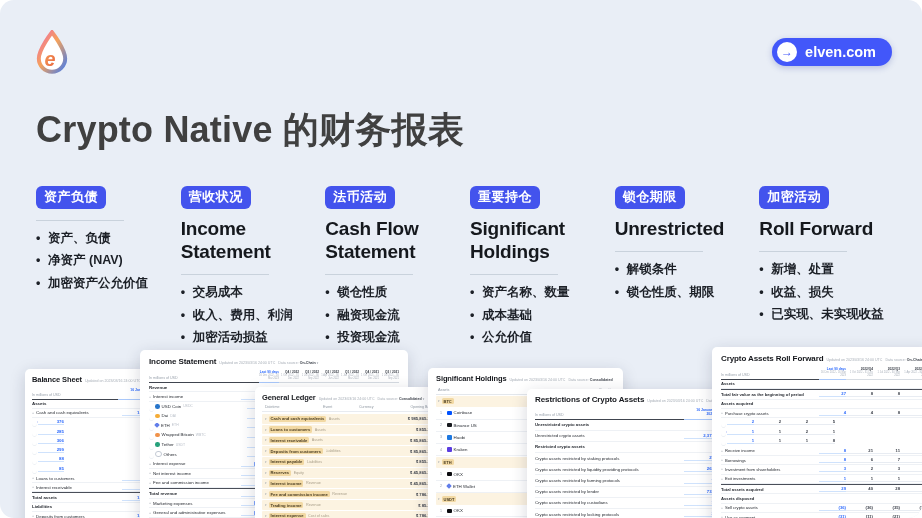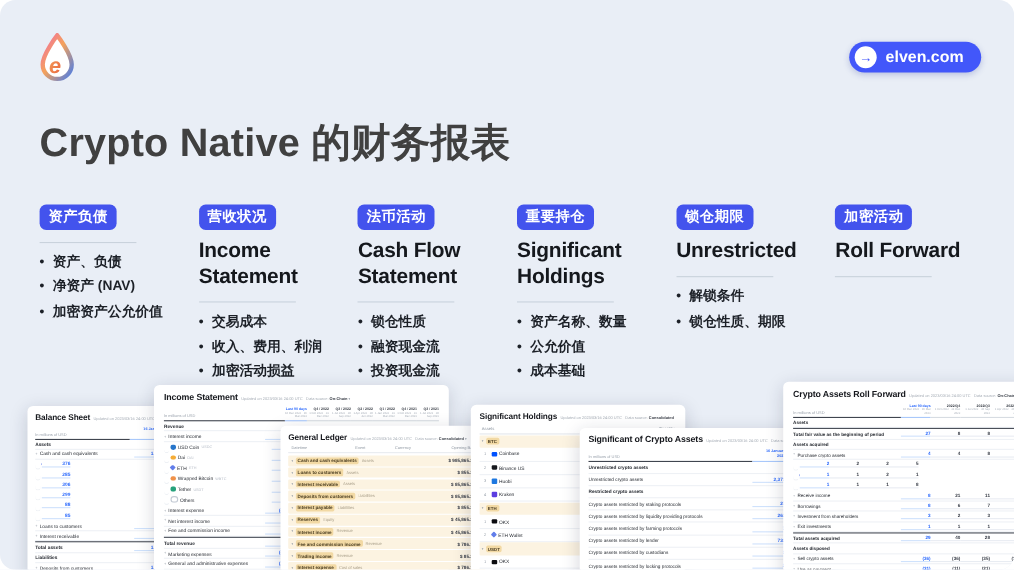--- a/index.html
+++ b/index.html
@@ -179,37 +179,42 @@
         <li><span>投资现金流</span></li>
       </ul>
     </div>
     <div class="feat">
       <span class="badge">重要持仓</span>
       <h2 class="ftitle">Significant
 Holdings</h2>
       <div class="fdiv"></div>
       <ul class="fbul">
         <li><span>资产名称、数量</span></li>
+        <li><span>成本基础</span></li>
         <li><span>公允价值</span></li>
-        <li><span>成本基础</span></li>
       </ul>
     </div>
     <div class="feat">
       <span class="badge">锁仓期限</span>
       <h2 class="ftitle">Unrestricted</h2>
       <div class="fdiv"></div>
       <ul class="fbul">
         <li><span>解锁条件</span></li>
         <li><span>锁仓性质、期限</span></li>
       </ul>
     </div>
     <div class="feat">
       <span class="badge">加密活动</span>
       <h2 class="ftitle">Roll Forward</h2>
       <div class="fdiv"></div>
+      <ul class="fbul">
+        <li><span>新增、处置</span></li>
+        <li><span>收益、损失</span></li>
+        <li><span>已实现、未实现收益</span></li>
+      </ul>
     </div>
   </div>
 
   <section class="card" id="card-bs">
     <div class="chead">
       <span class="ctitle">Balance Sheet</span>
       <span class="cmeta">Updated on 2023/03/16 24:00 UTC</span>
     </div>
     <div class="urow">
       <span class="u-unit">In millions of USD</span>
@@ -600,21 +605,21 @@
           <span>OKX</span>
           <span class="sp"></span>
           <span class="sh-val">8,824.01</span>
         </div>
       </div>
 
   </section>
 
   <section class="card" id="card-rs">
     <div class="chead">
-      <span class="ctitle">Significant of Crypto Assets</span>
+      <span class="ctitle">Restrictions of Crypto Assets</span>
       <span class="cmeta">Updated on 2023/03/16 24:00 UTC</span>
       <span class="cmeta"><span>Data source:</span> <b>Consolidated</b></span>
     </div>
     <div class="urow">
       <span class="u-unit">In millions of USD</span>
       <span id="rs-cols" style="display:flex">
           <span class="u-col acc w1">16 January
 2023</span>
           <span class="u-col plain w2">31 December
 2022</span>

